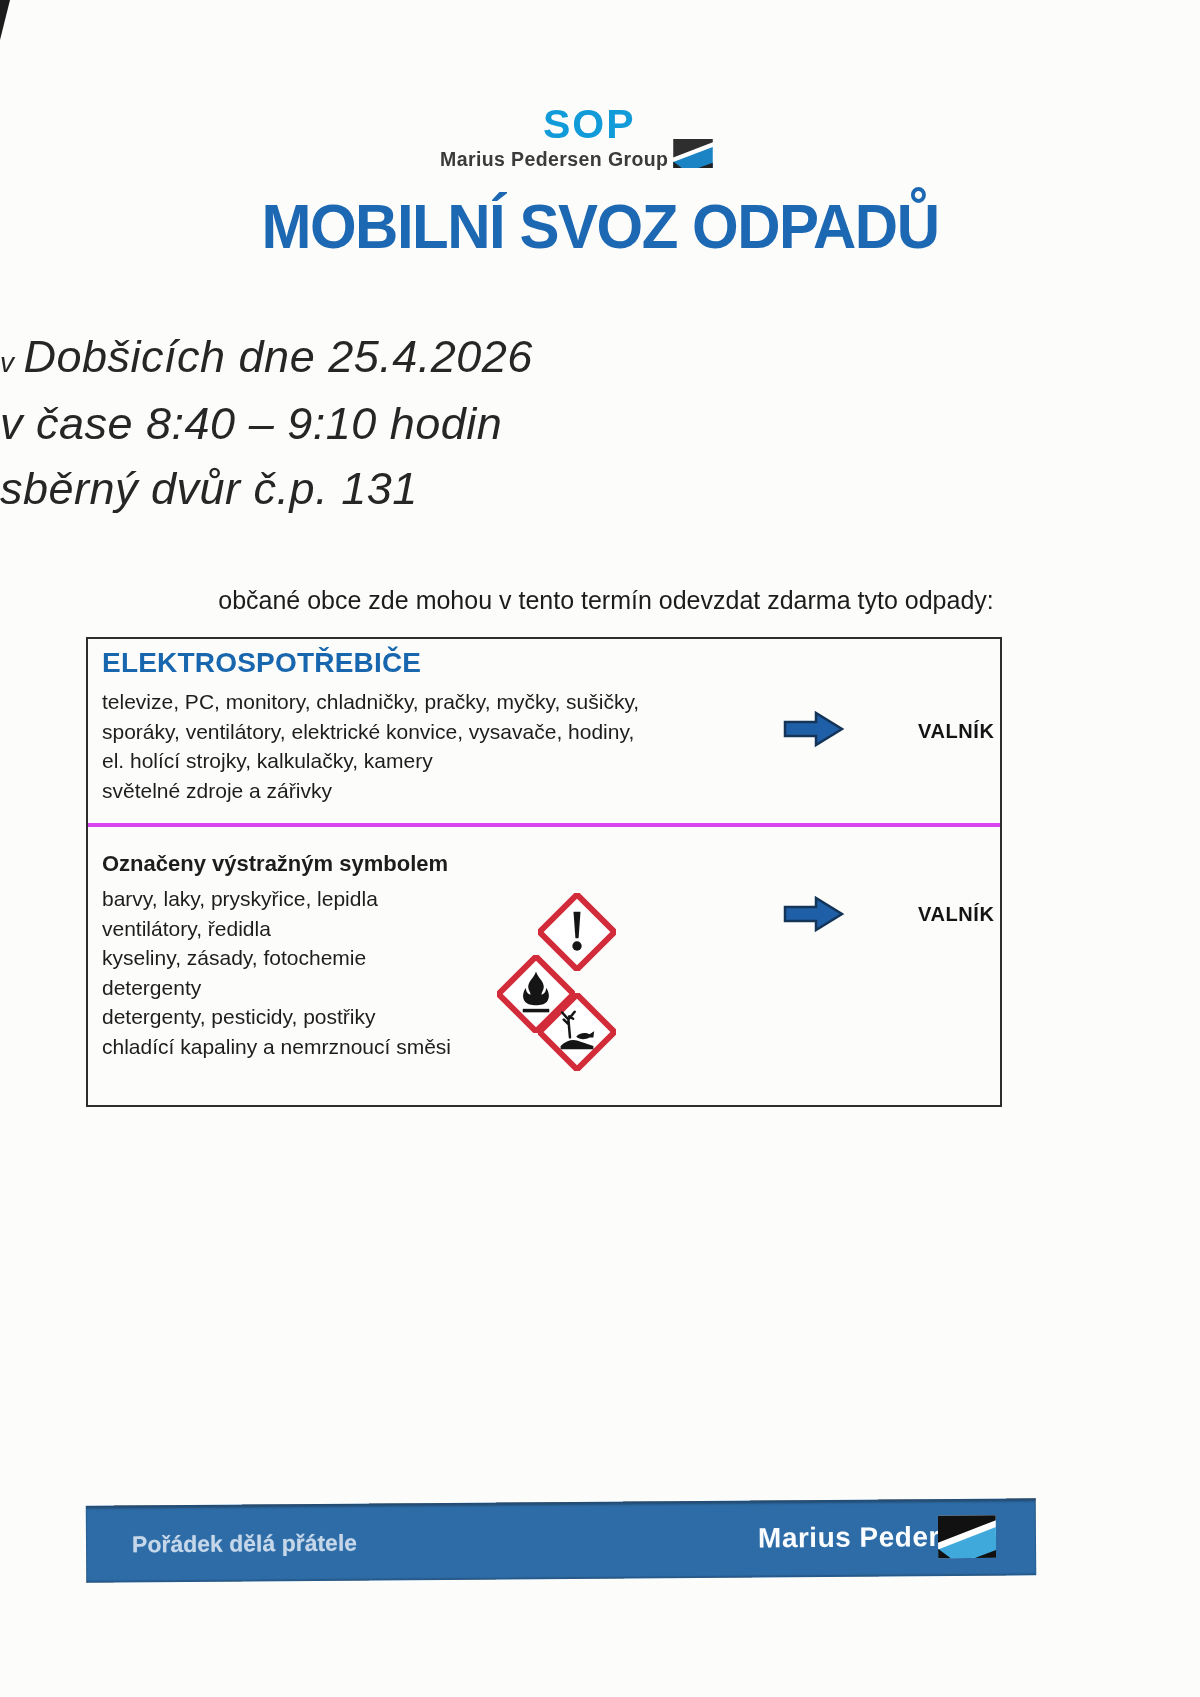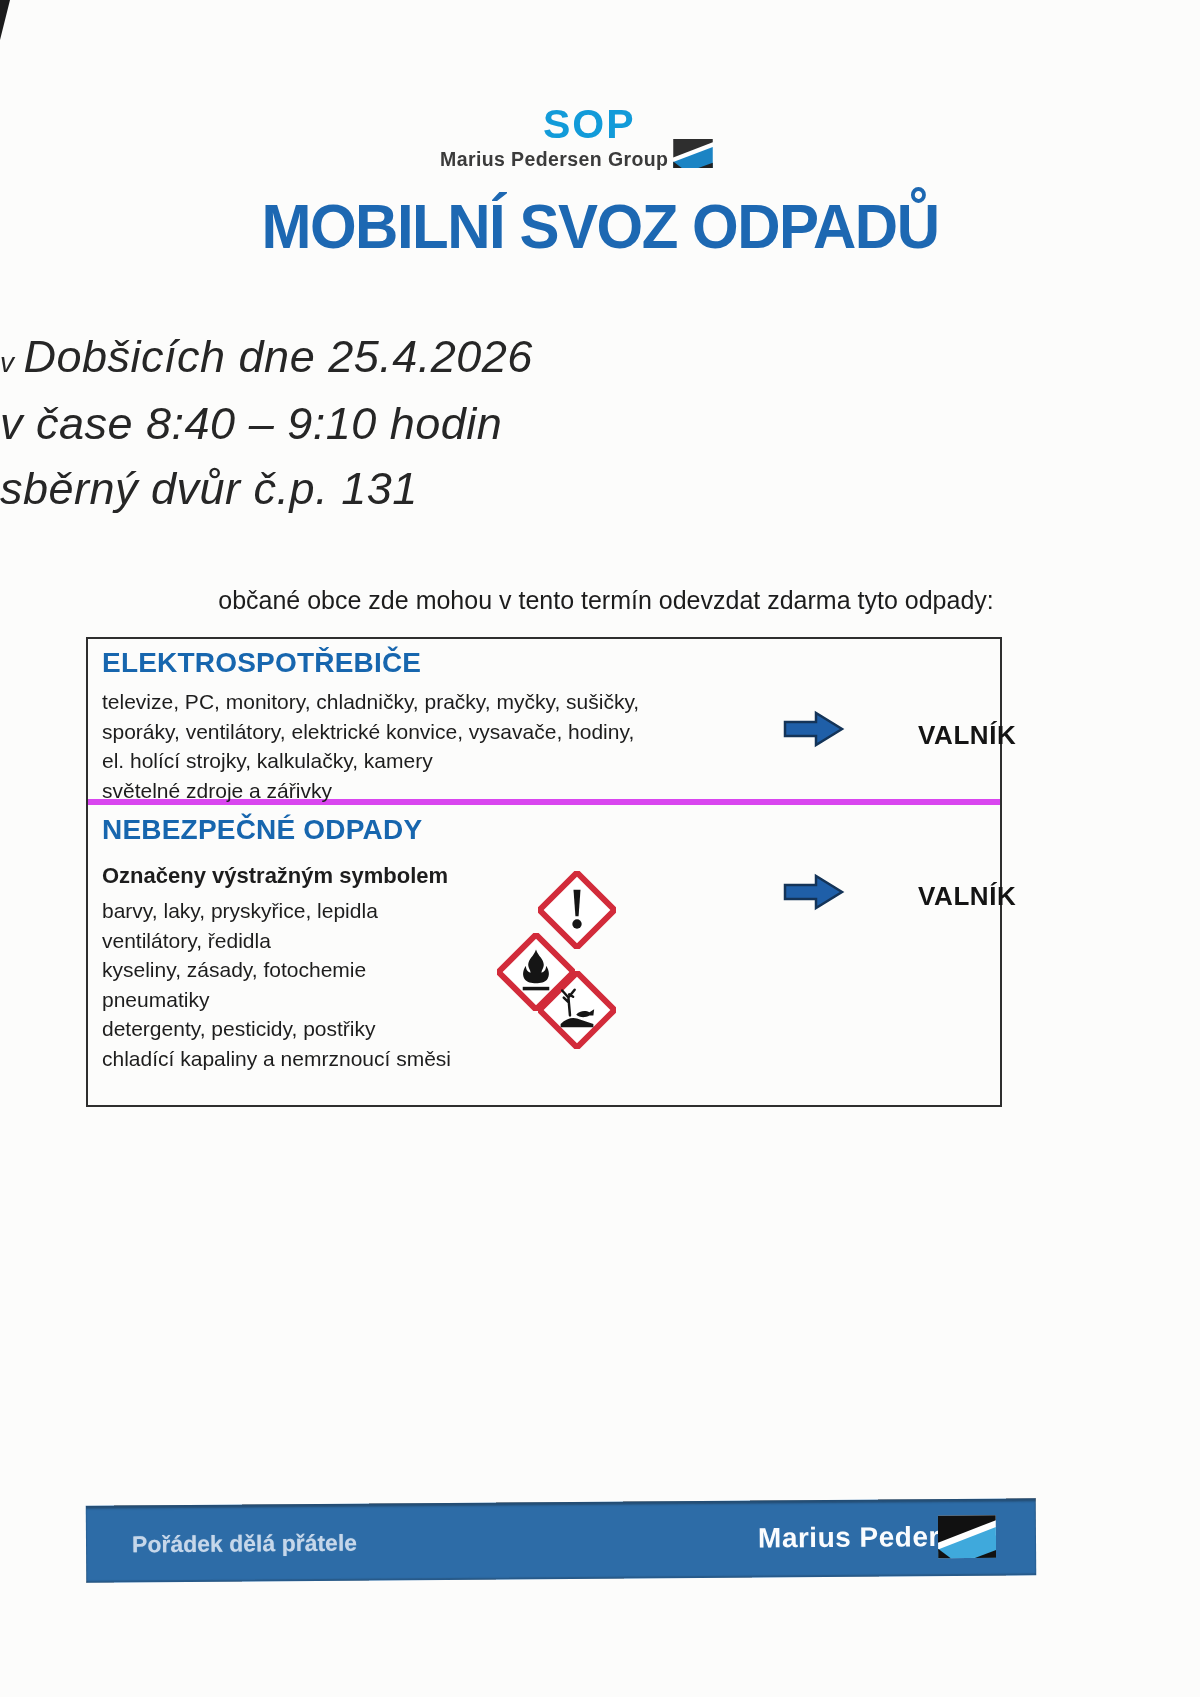--- a/index.html
+++ b/index.html
@@ -41,35 +41,35 @@
   .intro-line{
     position:absolute; left:12px; right:0; top:586px; text-align:center;
     font-size:25px; color:#1c1c1c;
   }
   
   .waste-box{
     position:absolute; left:86px; top:637px; width:916px; height:470px;
     border:2px solid #2e2e2e; background:#fcfcfb;
   }
   .waste-row{ position:relative; padding:6px 14px; }
-  .row-1{ height:166px; border-bottom:6px solid #d946ef; }
+  .row-1{ height:188px; border-bottom:4px solid #d946ef; }
   .row-2{ height:276px; padding-top:7px; }
   .section-heading{
     font-size:28px; font-weight:bold; color:#1766ae; letter-spacing:.2px;
     margin:2px 0 8px 0;
   }
   .section-subheading{
     font-size:22px; font-weight:bold; color:#1d1d1d; margin:17px 0 7px 0;
   }
   .item-line{ font-size:21px; line-height:29.5px; color:#1d1d1d; }
   .arrow-icon{ position:absolute; left:695px; width:62px; height:38px; }
   .arrow-1{ top:71px; }
   .arrow-2{ top:68px; }
   .destination{
-    position:absolute; left:830px; font-size:26px; font-weight:bold;
+    position:absolute; left:830px; font-size:20px; font-weight:bold;
     letter-spacing:.6px; color:#141414;
   }
   .dest-1{ top:81px; }
   .dest-2{ top:76px; }
   
   .ghs{ position:absolute; width:78px; height:78px; }
   .ghs-exclamation{ left:450px; top:66px;  z-index:1; }
   .ghs-flame{       left:409px; top:128px; z-index:2; }
   .ghs-environment{ left:450px; top:166px; z-index:3; }
   
@@ -122,26 +122,25 @@
       <div class="item-line">sporáky, ventilátory, elektrické konvice, vysavače, hodiny,</div>
       <div class="item-line">el. holící strojky, kalkulačky, kamery</div>
       <div class="item-line">světelné zdroje a zářivky</div>
       <svg class="arrow-icon arrow-1" viewBox="0 0 62 38">
         <polygon points="2,12 33,12 33,3 59,19 33,35 33,26 2,26" fill="#1f5fa8" stroke="#143458" stroke-width="2.5"></polygon>
       </svg>
       <div class="destination dest-1">VALNÍK</div>
     </div>
 
     <div class="waste-row row-2">
-      <div class="section-heading">NEBEZPEČNÉ ODPADY</div>
       <div class="section-subheading">Označeny výstražným symbolem</div>
       <div class="item-line">barvy, laky, pryskyřice, lepidla</div>
       <div class="item-line">ventilátory, ředidla</div>
       <div class="item-line">kyseliny, zásady, fotochemie</div>
-      <div class="item-line">pneumatiky</div>
+      <div class="item-line">detergenty</div>
       <div class="item-line">detergenty, pesticidy, postřiky</div>
       <div class="item-line">chladící kapaliny a nemrznoucí směsi</div>
 
       <svg class="ghs ghs-exclamation" viewBox="0 0 100 100">
         <rect x="16" y="16" width="68" height="68" transform="rotate(45 50 50)" fill="#ffffff" stroke="#d22b3a" stroke-width="7.5"></rect>
         <path d="M45.5 24 L54.5 24 L52 58 L48 58 Z" fill="#151515"></path>
         <circle cx="50" cy="68" r="6" fill="#151515"></circle>
       </svg>
       <svg class="ghs ghs-flame" viewBox="0 0 100 100">
         <rect x="16" y="16" width="68" height="68" transform="rotate(45 50 50)" fill="#ffffff" stroke="#d22b3a" stroke-width="7.5"></rect>

